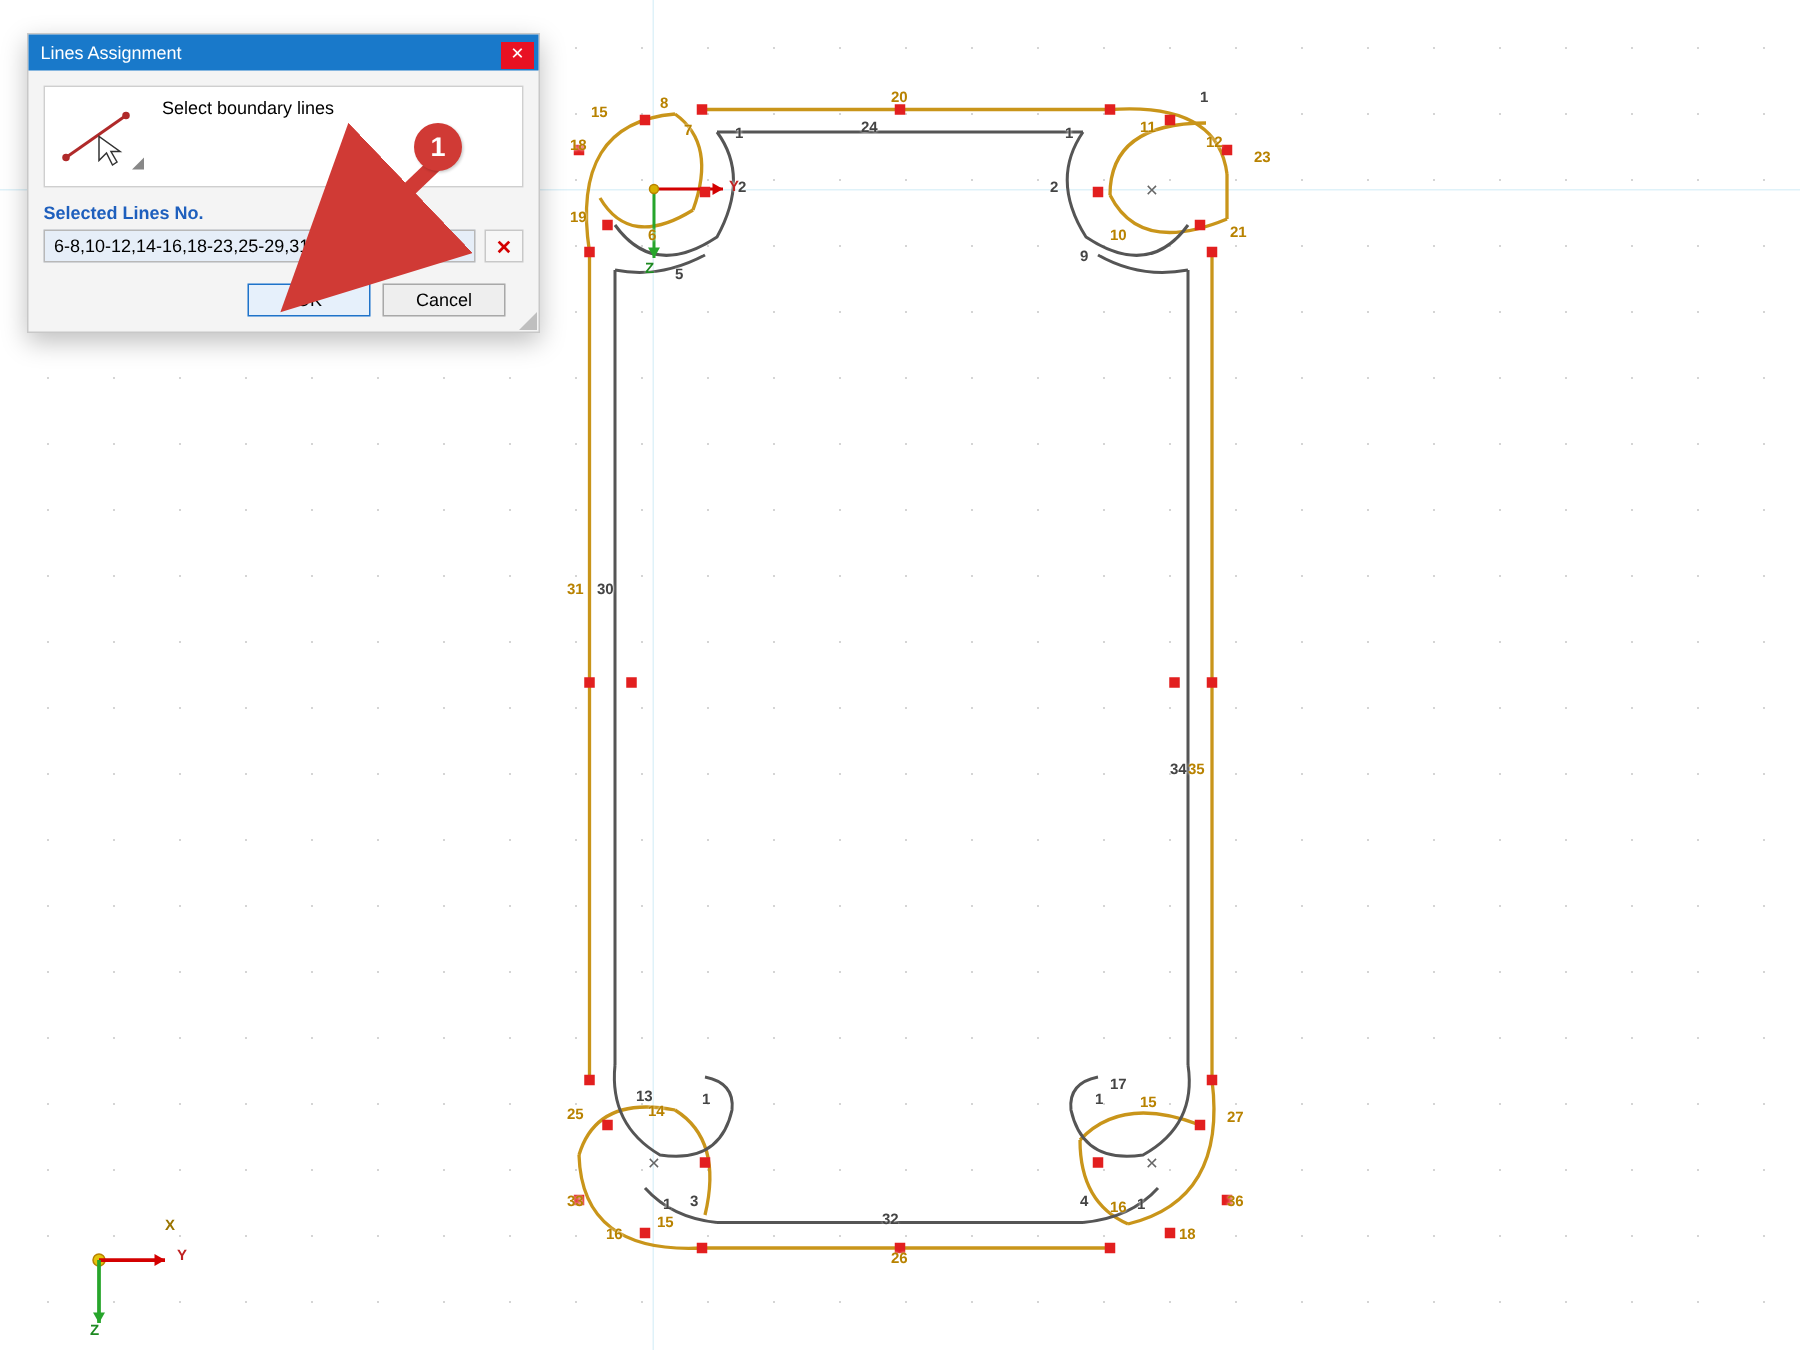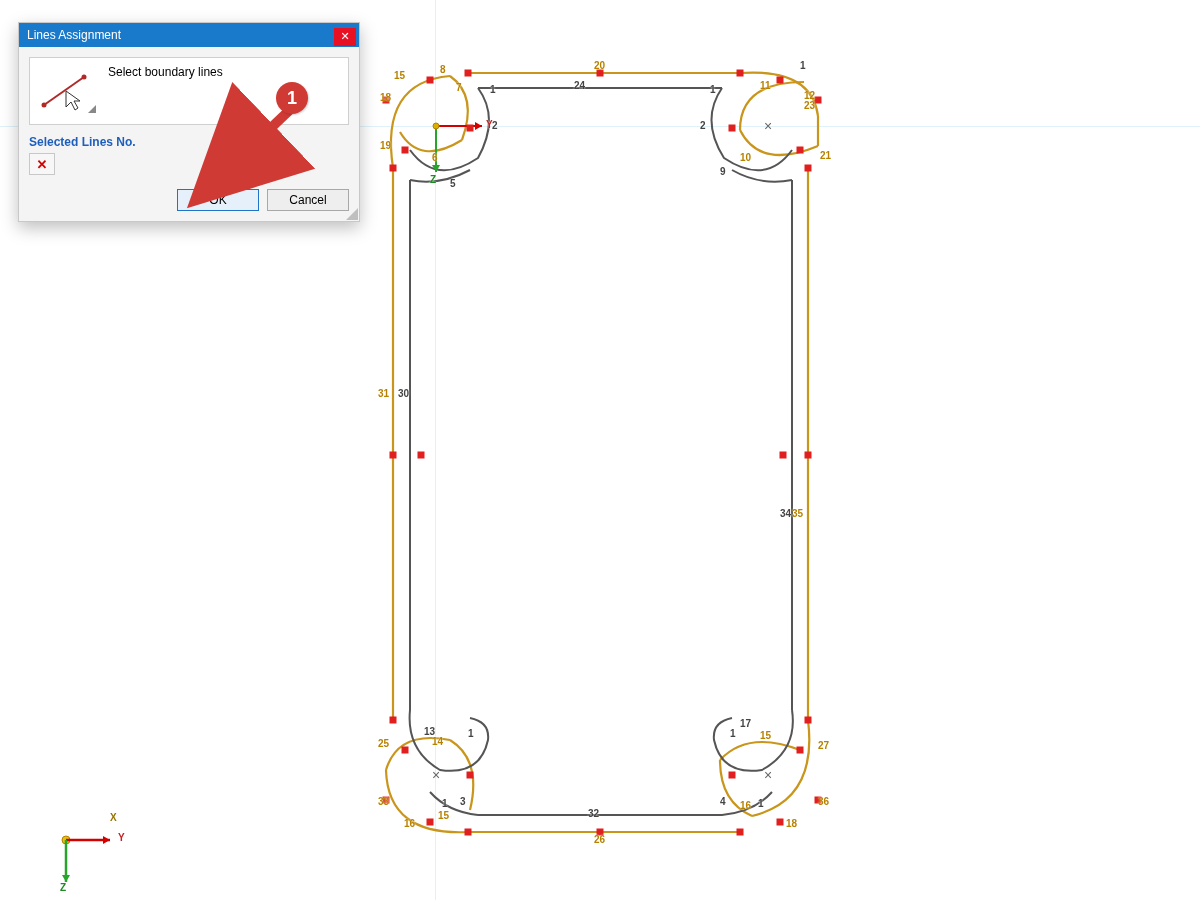--- a/index.html
+++ b/index.html
@@ -82,21 +82,21 @@
   }
   .clear-btn {
     width:26px; height:22px;
     border:1px solid #c8c8c8; background:#f7f7f7;
     color:#d30000; font-weight:bold;
     display:flex;align-items:center;justify-content:center;
     font-size:13px;
   }
   .btn-row {
     display:flex; justify-content:flex-end; gap:8px;
-    padding: 6px 10px 10px;
+    padding: 6px 22px 10px;
   }
   .btn {
     width: 82px; height:22px;
     border:1px solid #a8a8a8; background:#eee;
     font-size:12px;
   }
   .btn.primary { border:1px solid #1f73c9; background:#e6f0fb; }
   .resize-grip {
     position:absolute; right:1px; bottom:1px; width:12px;height:12px;
   }
@@ -254,21 +254,21 @@
   <span class="line-label" style="left:378px; top:388px">31</span>
   <span class="line-label" style="left:792px; top:508px">35</span>
   <span class="line-label" style="left:440px; top:64px">8</span>
   <span class="line-label" style="left:456px; top:82px">7</span>
   <span class="line-label" style="left:432px; top:152px">6</span>
   <span class="line-label" style="left:394px; top:70px">15</span>
   <span class="line-label" style="left:380px; top:92px">18</span>
   <span class="line-label" style="left:380px; top:140px">19</span>
   <span class="line-label" style="left:760px; top:80px">11</span>
   <span class="line-label" style="left:804px; top:90px">12</span>
-  <span class="line-label" style="left:804px; top:100px">23</span>
+  <span class="line-label" style="left:836px; top:100px">23</span>
   <span class="line-label" style="left:820px; top:150px">21</span>
   <span class="line-label" style="left:740px; top:152px">10</span>
   <span class="line-label" style="left:432px; top:736px">14</span>
   <span class="line-label" style="left:378px; top:738px">25</span>
   <span class="line-label" style="left:378px; top:796px">33</span>
   <span class="line-label" style="left:404px; top:818px">16</span>
   <span class="line-label" style="left:438px; top:810px">15</span>
   <span class="line-label" style="left:760px; top:730px">15</span>
   <span class="line-label" style="left:740px; top:800px">16</span>
   <span class="line-label" style="left:786px; top:818px">18</span>
@@ -318,20 +318,21 @@
 
         <path d="M50 50 L58 50 L58 42 Z" fill="#888"></path>
       </svg>
     </div>
     <div style="padding-top:2px">Select boundary lines</div>
   </div>
 
   <div class="section-label">Selected Lines No.</div>
 
   <div class="input-row">
+    <input class="text-input" value="6-8,10-12,14-16,18-23,25-29,31,33,35,36" style="">
     <div class="clear-btn">
       <span>✕</span>
     </div>
   </div>
 
   <div class="btn-row">
     <button class="btn primary">OK</button>
     <button class="btn">Cancel</button>
   </div>
   <div class="resize-grip"></div>

